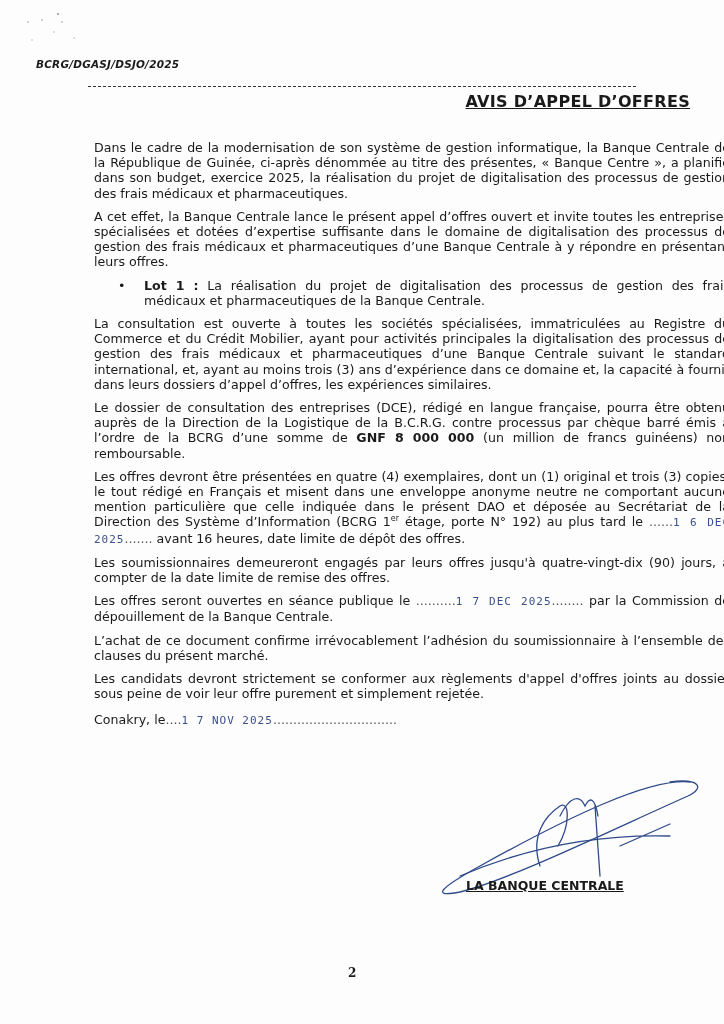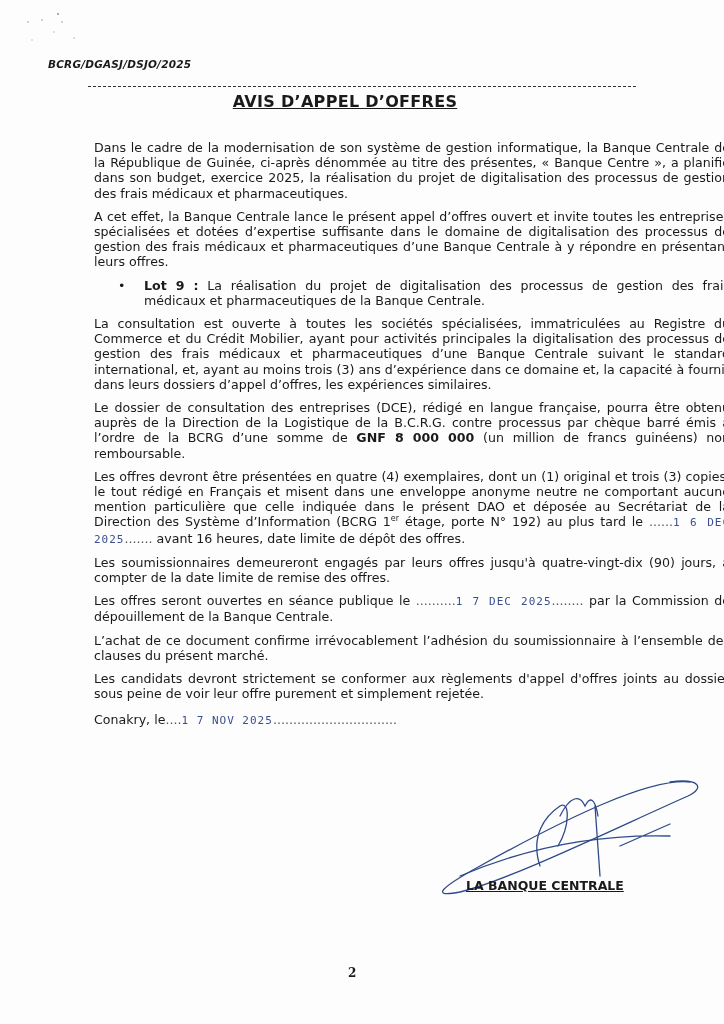--- a/index.html
+++ b/index.html
@@ -1,22 +1,22 @@
 <!DOCTYPE html>
 <html><head>
 <meta charset="utf-8">
 <style>
   html, body { margin: 0; padding: 0; background: #ffffff; }
   body { width: 724px; height: 1024px; position: relative; overflow: hidden;
          font-family: "DejaVu Sans", sans-serif; color: #1a1a1a; }
   .page { position: absolute; left: 0; top: 0; width: 724px; height: 1024px; background: #fdfdfd; }
   .specks { position: absolute; left: 24px; top: 8px; width: 60px; height: 40px; }
-  .ref { position: absolute; left: 48px; top: 58px; font-size: 10.5px; font-weight: bold; font-style: italic; letter-spacing: 0.2px; }
+  .ref { position: absolute; left: 36px; top: 58px; font-size: 10.5px; font-weight: bold; font-style: italic; letter-spacing: 0.2px; }
   .rule { position: absolute; left: 88px; top: 86px; width: 548px; border-top: 1.5px dashed #333; }
-  .title { position: absolute; left: 0; width: 690px; top: 92px; text-align: center; font-size: 16px; font-weight: bold; text-decoration: underline; letter-spacing: 0.3px; }
+  .title { position: absolute; left: 0; width: 690px; top: 92px; text-align: right; font-size: 16px; font-weight: bold; text-decoration: underline; letter-spacing: 0.3px; }
   .body { position: absolute; left: 62px; top: 140px; width: 636px; font-size: 12.6px; line-height: 15.2px; margin-left: 32px; }
   .body p { margin: 0 0 8px 0; text-align: justify; }
   .body p.it { font-style: italic; }
   .lot { margin: 0 0 8px 0; padding-left: 50px; position: relative; text-align: justify; }
   .lot .bullet { position: absolute; left: 24px; top: 0; }
   .lot b { font-weight: bold; }
   .hand { font-family: "DejaVu Sans Mono", monospace; color: #3a4f8f; font-size: 11px; letter-spacing: 1px; }
   .dots { color: #555; }
   sup { font-size: 8px; line-height: 0; }
   .sigline { position: absolute; left: 466px; top: 878px; font-size: 12.5px; font-weight: bold; text-decoration: underline; }
@@ -40,21 +40,21 @@
 
   <div class="ref">BCRG/DGASJ/DSJO/2025</div>
   <div class="rule"></div>
   <div class="title">AVIS D’APPEL D’OFFRES</div>
 
   <div class="body">
     <p>Dans le cadre de la modernisation de son système de gestion informatique, la Banque Centrale de la République de Guinée, ci-après dénommée au titre des présentes, « Banque Centre », a planifié dans son budget, exercice 2025, la réalisation du projet de digitalisation des processus de gestion des frais médicaux et pharmaceutiques.</p>
     <p>A cet effet, la Banque Centrale lance le présent appel d’offres ouvert et invite toutes les entreprises spécialisées et dotées d’expertise suffisante dans le domaine de digitalisation des processus de gestion des frais médicaux et pharmaceutiques d’une Banque Centrale à y répondre en présentant leurs offres.</p>
     <div class="lot">
       <span class="bullet">•</span>
-      <b>Lot 9 :</b><span> La réalisation du projet de digitalisation des processus de gestion des frais médicaux et pharmaceutiques de la Banque Centrale.</span>
+      <b>Lot 1 :</b><span> La réalisation du projet de digitalisation des processus de gestion des frais médicaux et pharmaceutiques de la Banque Centrale.</span>
     </div>
     <p>La consultation est ouverte à toutes les sociétés spécialisées, immatriculées au Registre du Commerce et du Crédit Mobilier, ayant pour activités principales la digitalisation des processus de gestion des frais médicaux et pharmaceutiques d’une Banque Centrale suivant le standard international, et, ayant au moins trois (3) ans d’expérience dans ce domaine et, la capacité à fournir dans leurs dossiers d’appel d’offres, les expériences similaires.</p>
     <p><span>Le dossier de consultation des entreprises (DCE), rédigé en langue française, pourra être obtenu auprès de la Direction de la Logistique de la B.C.R.G. contre processus par chèque barré émis à l’ordre de la BCRG d’une somme de </span><b>GNF 8 000 000</b><span> (un million de francs guinéens) non remboursable.</span></p>
     <p><span>Les offres devront être présentées en quatre (4) exemplaires, dont un (1) original et trois (3) copies, le tout rédigé en Français et misent dans une enveloppe anonyme neutre ne comportant aucune mention particulière que celle indiquée dans le présent DAO et déposée au Secrétariat de la Direction des Système d’Information (BCRG 1</span><sup>er</sup><span> étage, porte N° 192) au plus tard le </span><span class="dots">......</span><span class="hand">1 6 DEC 2025</span><span class="dots">.......</span><span> avant 16 heures, date limite de dépôt des offres.</span></p>
     <p>Les soumissionnaires demeureront engagés par leurs offres jusqu'à quatre-vingt-dix (90) jours, à compter de la date limite de remise des offres.</p>
     <p><span>Les offres seront ouvertes en séance publique le </span><span class="dots">..........</span><span class="hand">1 7 DEC 2025</span><span class="dots">........</span><span> par la Commission de dépouillement de la Banque Centrale.</span></p>
     <p>L’achat de ce document confirme irrévocablement l’adhésion du soumissionnaire à l’ensemble des clauses du présent marché.</p>
     <p>Les candidats devront strictement se conformer aux règlements d'appel d'offres joints au dossier sous peine de voir leur offre purement et simplement rejetée.</p>
     <p style="margin-top:10px;"><span>Conakry, le</span><span class="dots">....</span><span class="hand">1 7 NOV 2025</span><span class="dots">...............................</span></p>
   </div>

